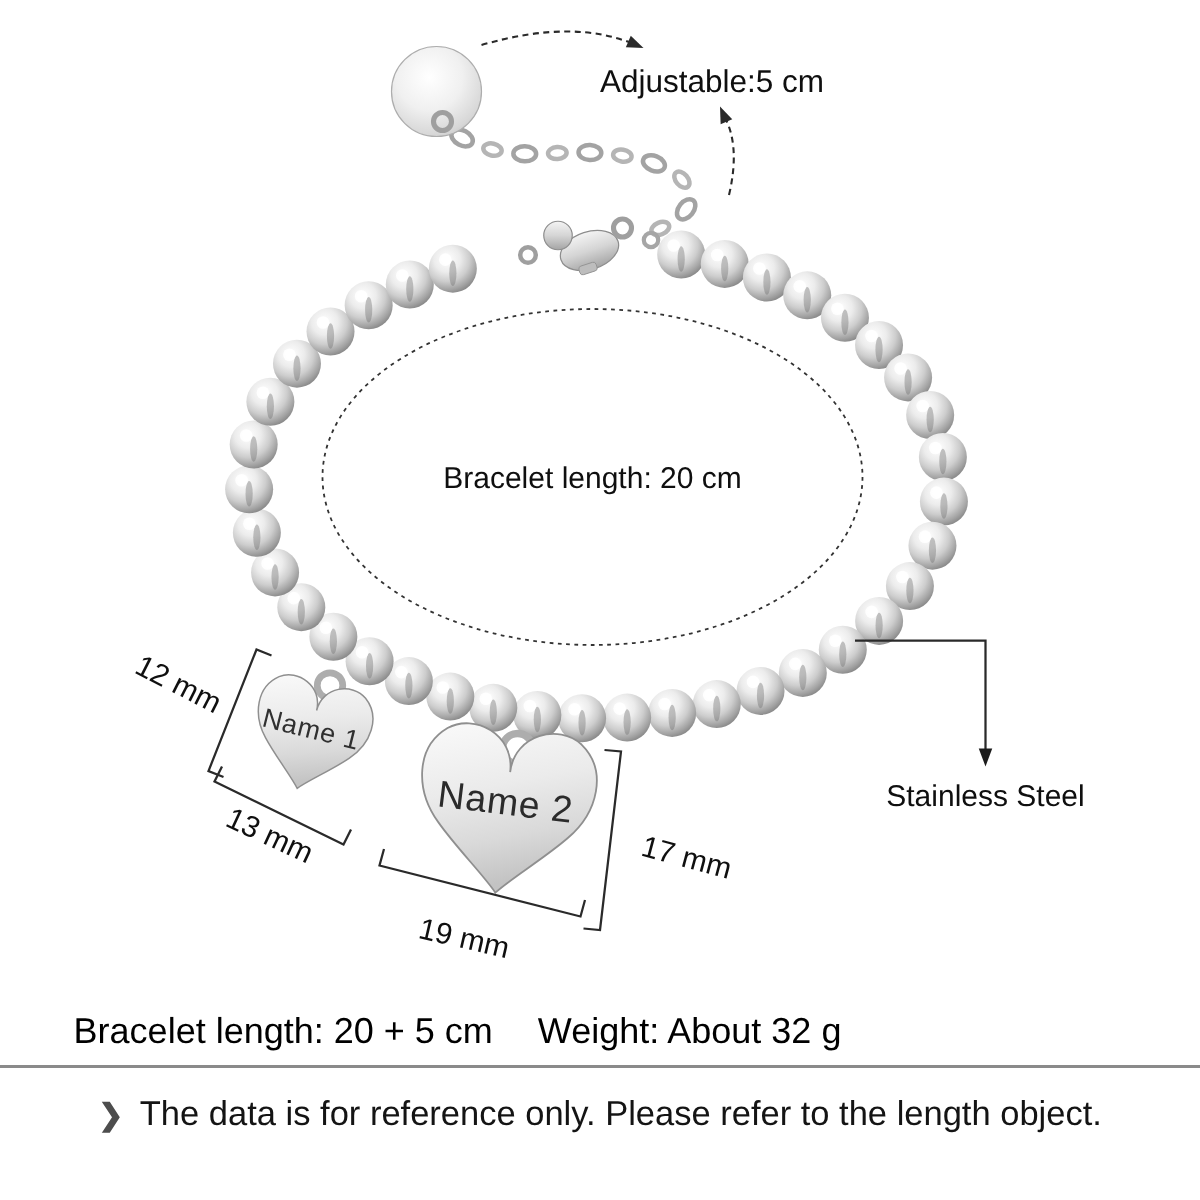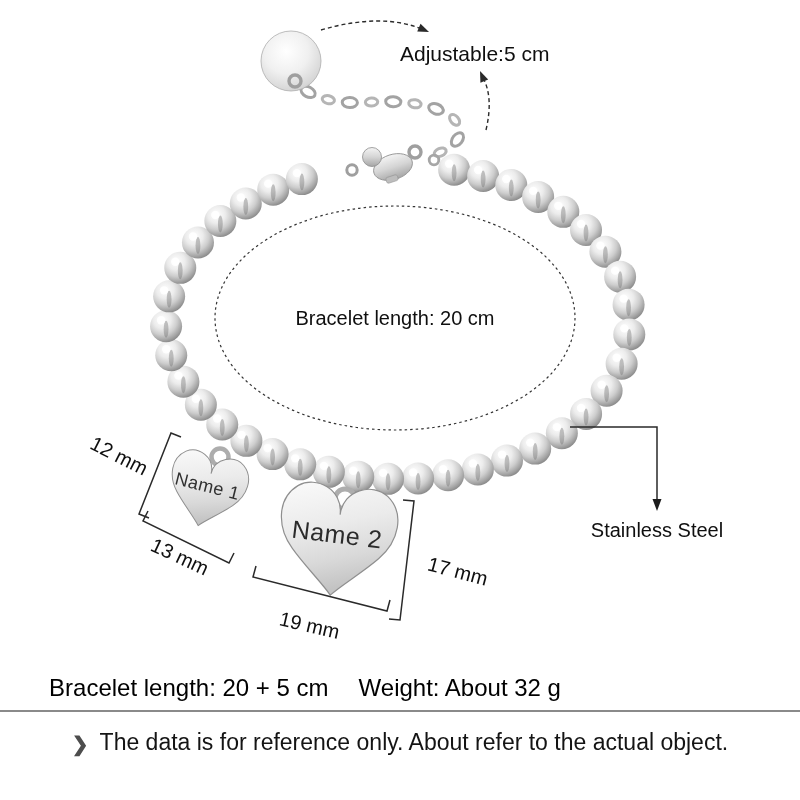--- a/index.html
+++ b/index.html
@@ -242,16 +242,16 @@
     <span>Bracelet length: 20 + 5 cm</span>
     <span>Weight: About 32 g</span>
   </div>
 
   <div class="divider"></div>
 
   
   <div class="footer">
     <div class="footer-inner">
       <span class="bullet">❯</span>
-      <span>The data is for reference only. About refer to the actual object.</span>
+      <span>The data is for reference only. Please refer to the length object.</span>
     </div>
   </div>
 </div>
 
 </body></html>

